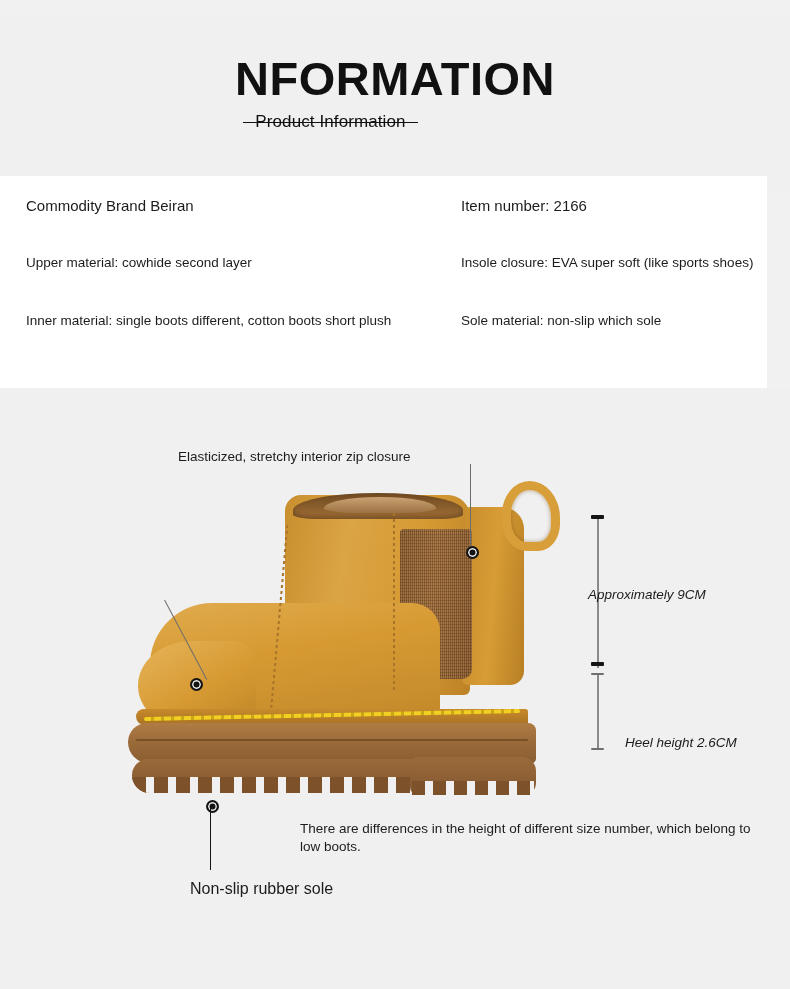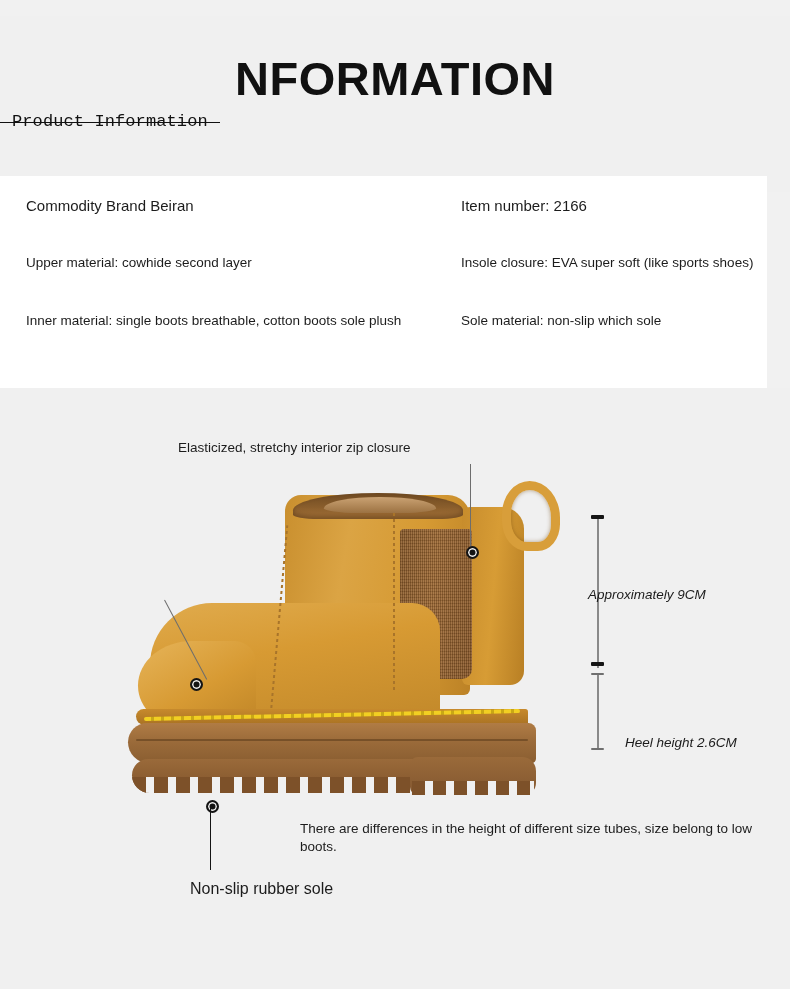--- a/index.html
+++ b/index.html
@@ -32,21 +32,21 @@
     font-size: 47px;
     font-weight: bold;
     letter-spacing: 0.5px;
     color: #111111;
     line-height: 1.05;
   }
   .subtitle-wrap {
     position: absolute;
     left: 0; top: 96px;
     width: 661px;
-    font-family: Liberation Mono, monospace;
+    text-align: center;
   }
   .subtitle-inner {
     display: inline-block;
     position: relative;
     padding: 0 12px;
     font-size: 17px;
     color: #111111;
     letter-spacing: 0.1px;
   }
   .subtitle-rule {
@@ -317,21 +317,21 @@
     <div class="spec-cell left">Commodity Brand Beiran</div>
     <div class="spec-cell right">Item number: 2166</div>
   </div>
 
   <div class="spec-row r2">
     <div class="spec-cell left">Upper material: cowhide second layer</div>
     <div class="spec-cell right">Insole closure: EVA super soft (like sports shoes)</div>
   </div>
 
   <div class="spec-row r3">
-    <div class="spec-cell left">Inner material: single boots breathable, cotton boots sole plush</div>
+    <div class="spec-cell left">Inner material: single boots different, cotton boots short plush</div>
     <div class="spec-cell right">Sole material: non-slip which sole</div>
   </div>
 
 </div>
 
 <div class="diagram-section">
 
   <div class="boot-stage">
     <div class="boot-shaft"></div>
     <div class="boot-rear"></div>
@@ -347,32 +347,32 @@
     <div class="welt-stitch"></div>
     <div class="boot-midsole"></div>
     <div class="midsole-line"></div>
     <div class="boot-outsole">
       <div class="lugs"></div>
     </div>
     <div class="heel-block"></div>
     <div class="heel-lugs"></div>
   </div>
 
-  <div class="anno-text" style="left:178px; top:51px;">Elasticized, stretchy interior zip closure</div>
+  <div class="anno-text" style="left:178px; top:60px;">Elasticized, stretchy interior zip closure</div>
   <div class="leader" style="left:470px; top:76px; width:1.4px; height:86px;"></div>
   <div class="dot-marker" style="left:466px; top:158px;"></div>
 
   <div class="leader" style="left:164px; top:212px; width:1.4px; height:90px; transform:rotate(-28deg); transform-origin: top center;"></div>
   <div class="dot-marker" style="left:190px; top:290px;"></div>
 
   <div class="dot-marker" style="left:206px; top:412px;"></div>
   <div class="leader" style="left:210px; top:420px; width:1.4px; height:62px; background:#141414;"></div>
   <div class="anno-text" style="left:174px; top:490px; font-size:16px;margin-left:16px;">Non-slip rubber sole</div>
 
-  <div class="anno-text" style="left:300px; top:432px; width:470px;">There are differences in the height of different size tubes, size belong to low boots.</div>
+  <div class="anno-text" style="left:300px; top:432px; width:470px;">There are differences in the height of different size number, which belong to low boots.</div>
 
   <div class="meas-line" style="left:597px; top:128px; height:152px;"></div>
   <div class="meas-cap" style="left:591px; top:127px; width:13px;"></div>
   <div class="meas-cap" style="left:591px; top:274px; width:13px;"></div>
   <div class="meas-label" style="left:588px; top:199px;">Approximately 9CM</div>
 
   <div class="meas-line" style="left:597px; top:286px; height:76px;"></div>
   <div class="meas-cap thin" style="left:591px; top:285px; width:13px;"></div>
   <div class="meas-cap thin" style="left:591px; top:360px; width:13px;"></div>
   <div class="meas-label" style="left:625px; top:347px;">Heel height 2.6CM</div>

